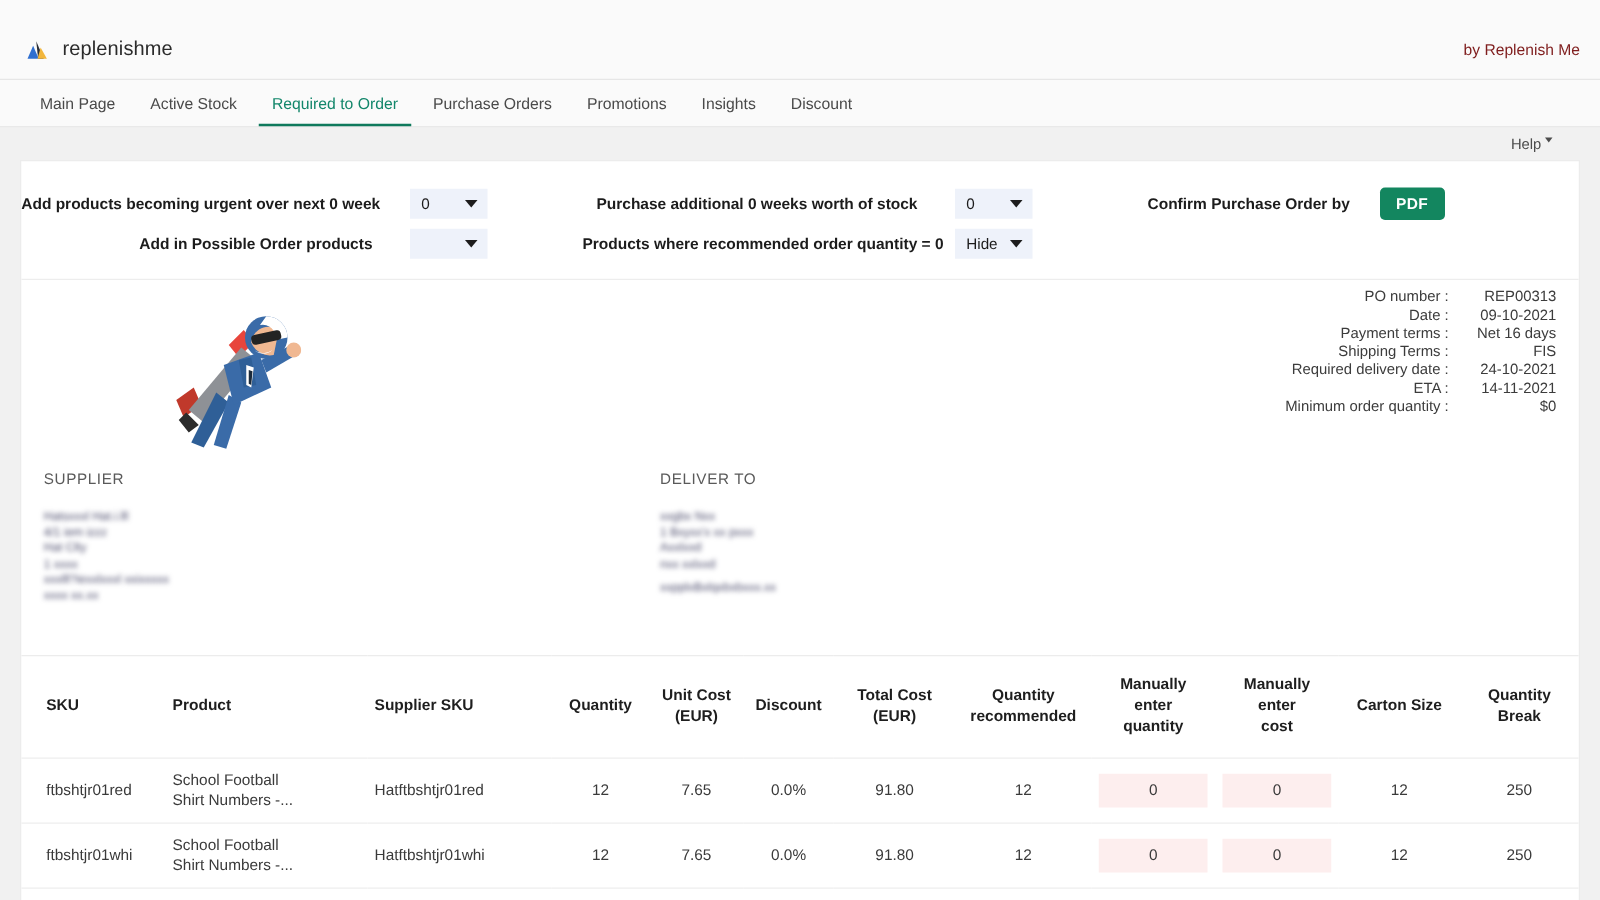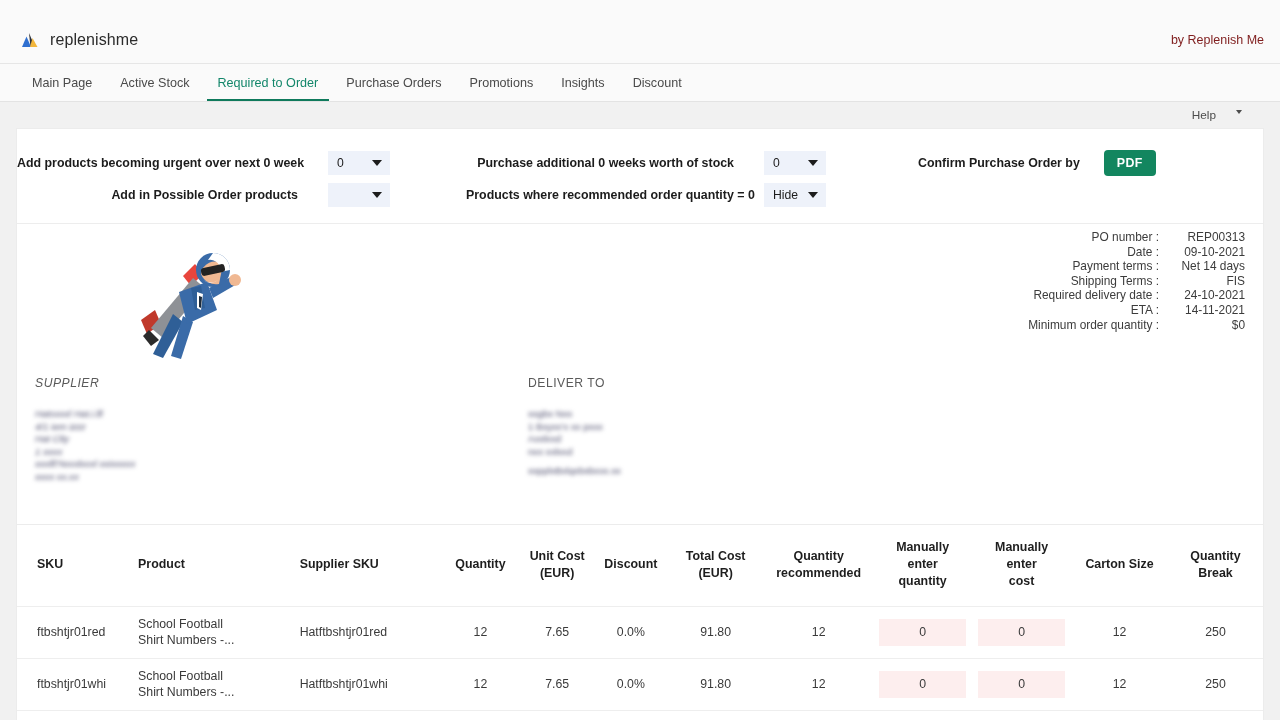--- a/index.html
+++ b/index.html
@@ -61,21 +61,21 @@
     padding: 0 16px;
     position: relative;
   }
   .helprow {
     height: 26px;
     display: flex; align-items: center; justify-content: flex-end;
     padding-right: 22px;
   }
   .help {
     font-size: 11.8px; color: #4c4c4c; cursor: pointer;
-    display: flex; align-items: flex-start; gap: 20px;
+    display: flex; align-items: flex-start; gap: 3px;
   }
   .caret-sm {
     width: 0; height: 0;
     border-left: 3.5px solid transparent;
     border-right: 3.5px solid transparent;
     border-top: 4.5px solid #4c4c4c;
     margin-top: 2px;
   }
 
   .card {
@@ -147,21 +147,21 @@
   .po-meta td { padding: 0; vertical-align: top; }
   .po-meta td.k { text-align: right; padding-right: 8px; white-space: nowrap; }
   .po-meta td.v { text-align: right; white-space: nowrap; min-width: 78px; }
 
   .hero { position: absolute; left: 104px; top: 12px; }
 
   .addr-wrap {
     position: absolute; top: 152px; left: 18px; right: 18px;
     display: flex;
   }
-  .addr-col:first-child { width: 493px; font-style: italic; }
+  .addr-col:first-child { width: 493px; }
   .addr-title {
     font-size: 12.2px; color: #5a5a5a; letter-spacing: .5px;
     margin-bottom: 18px;
   }
   .addr-lines {
     filter: blur(2.2px);
     font-size: 9.6px;
     line-height: 12.6px;
     color: #4a4a6a;
     user-select: none;
@@ -283,21 +283,21 @@
               <tr>
             <td class="k">PO number :</td>
             <td class="v">REP00313</td>
           </tr>
           <tr>
             <td class="k">Date :</td>
             <td class="v">09-10-2021</td>
           </tr>
           <tr>
             <td class="k">Payment terms :</td>
-            <td class="v">Net 14 days</td>
+            <td class="v">Net 16 days</td>
           </tr>
           <tr>
             <td class="k">Shipping Terms :</td>
             <td class="v">FIS</td>
           </tr>
           <tr>
             <td class="k">Required delivery date :</td>
             <td class="v">24-10-2021</td>
           </tr>
           <tr>

